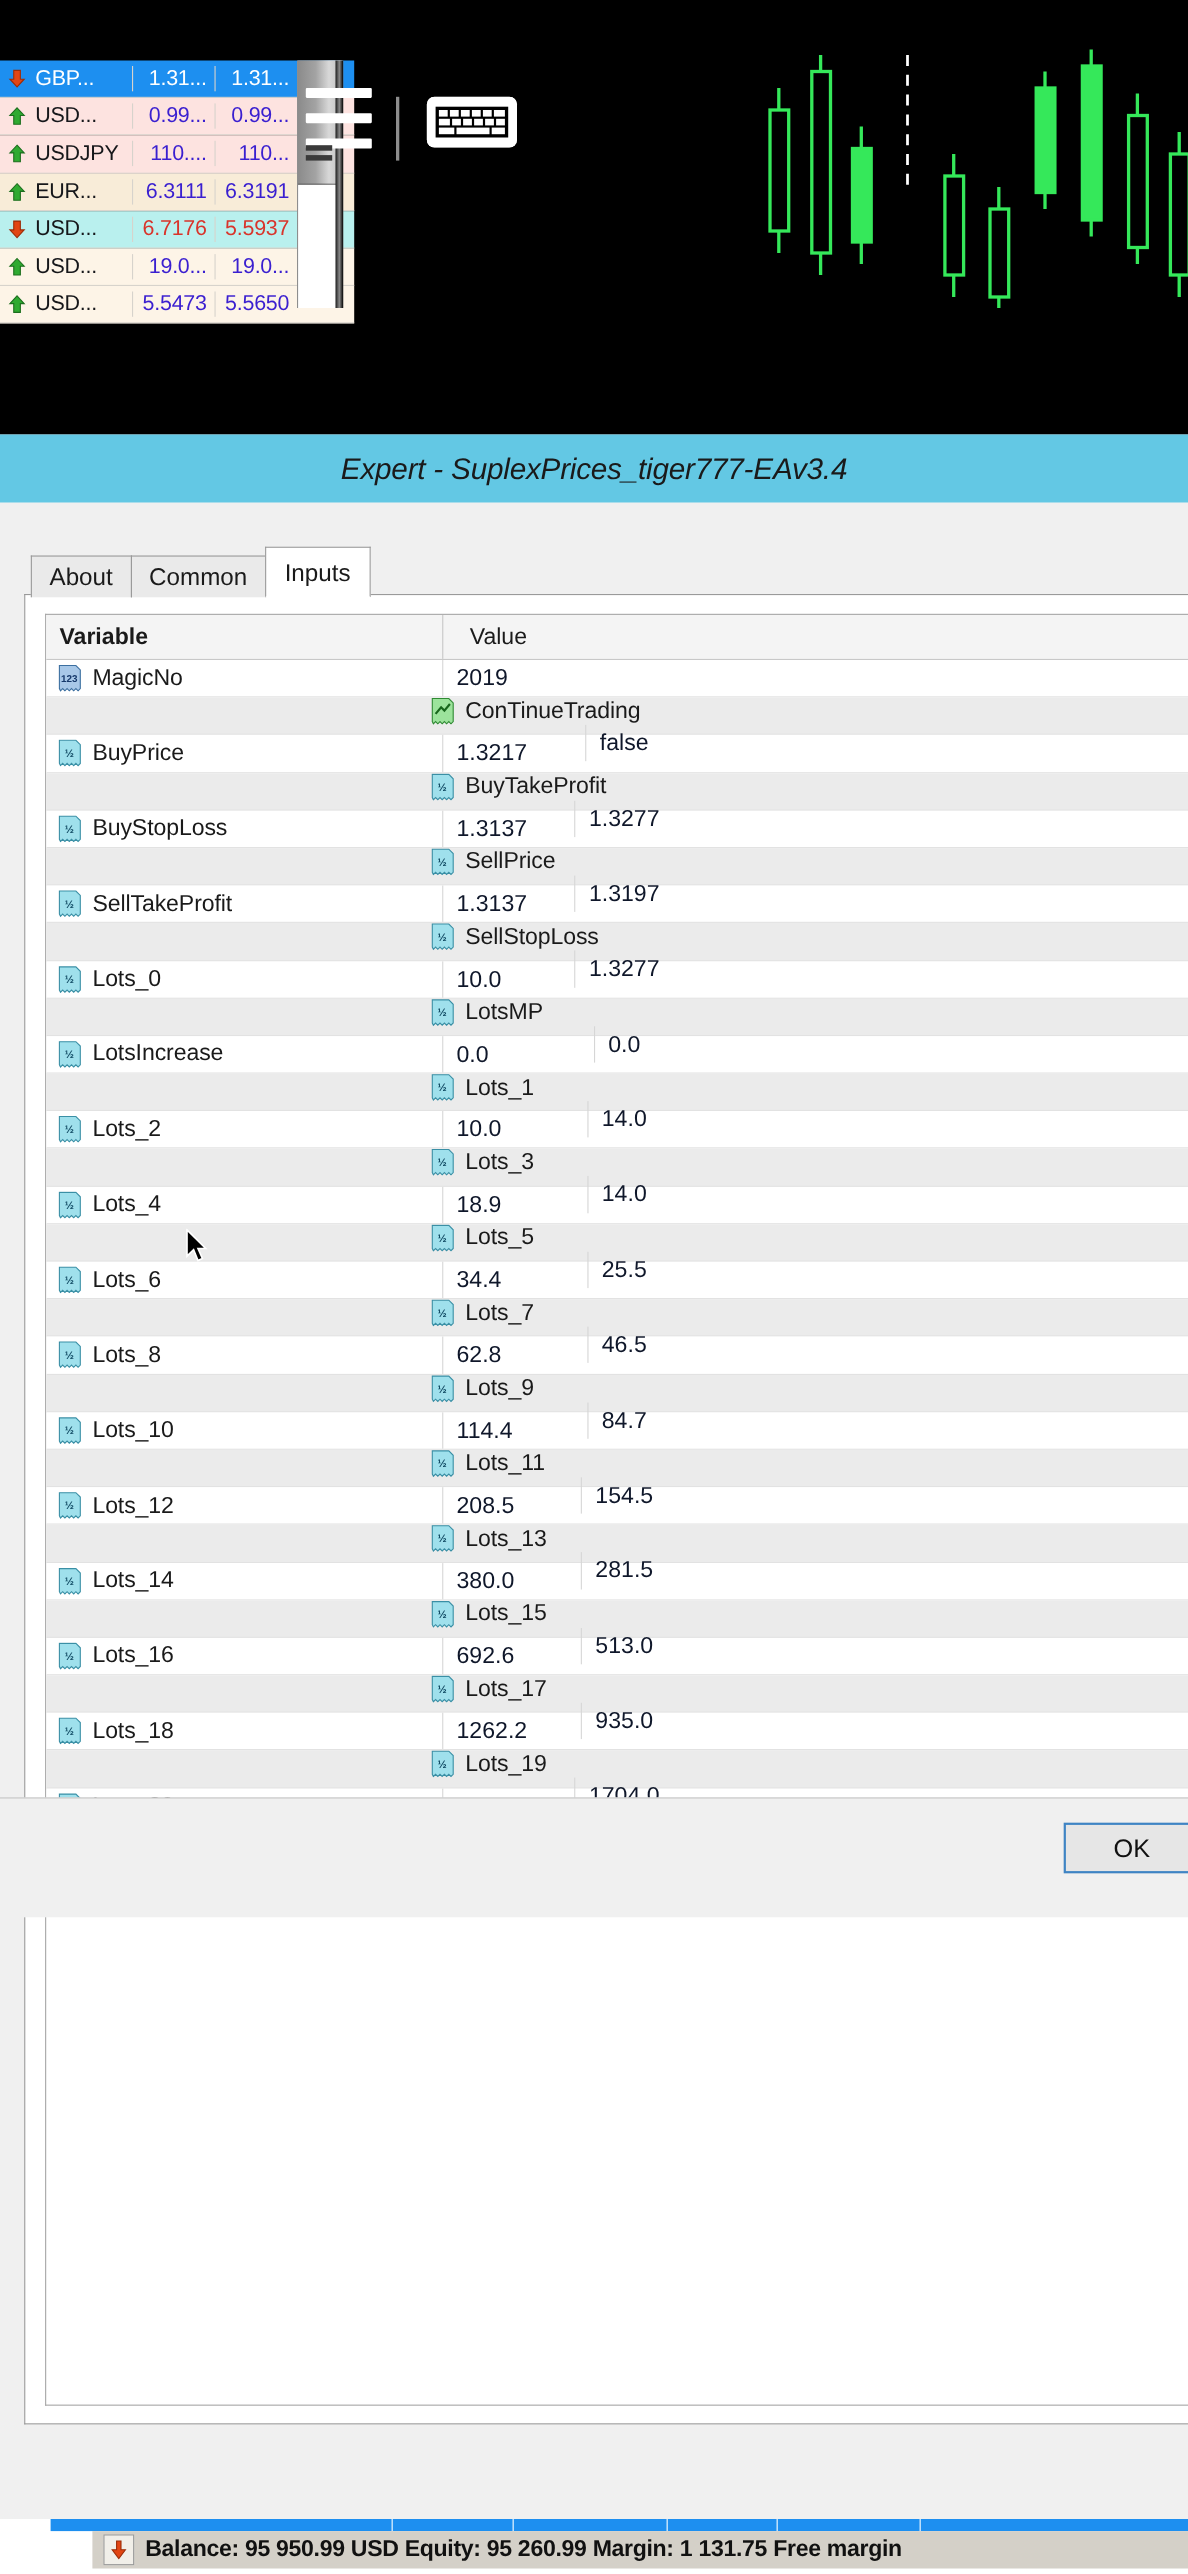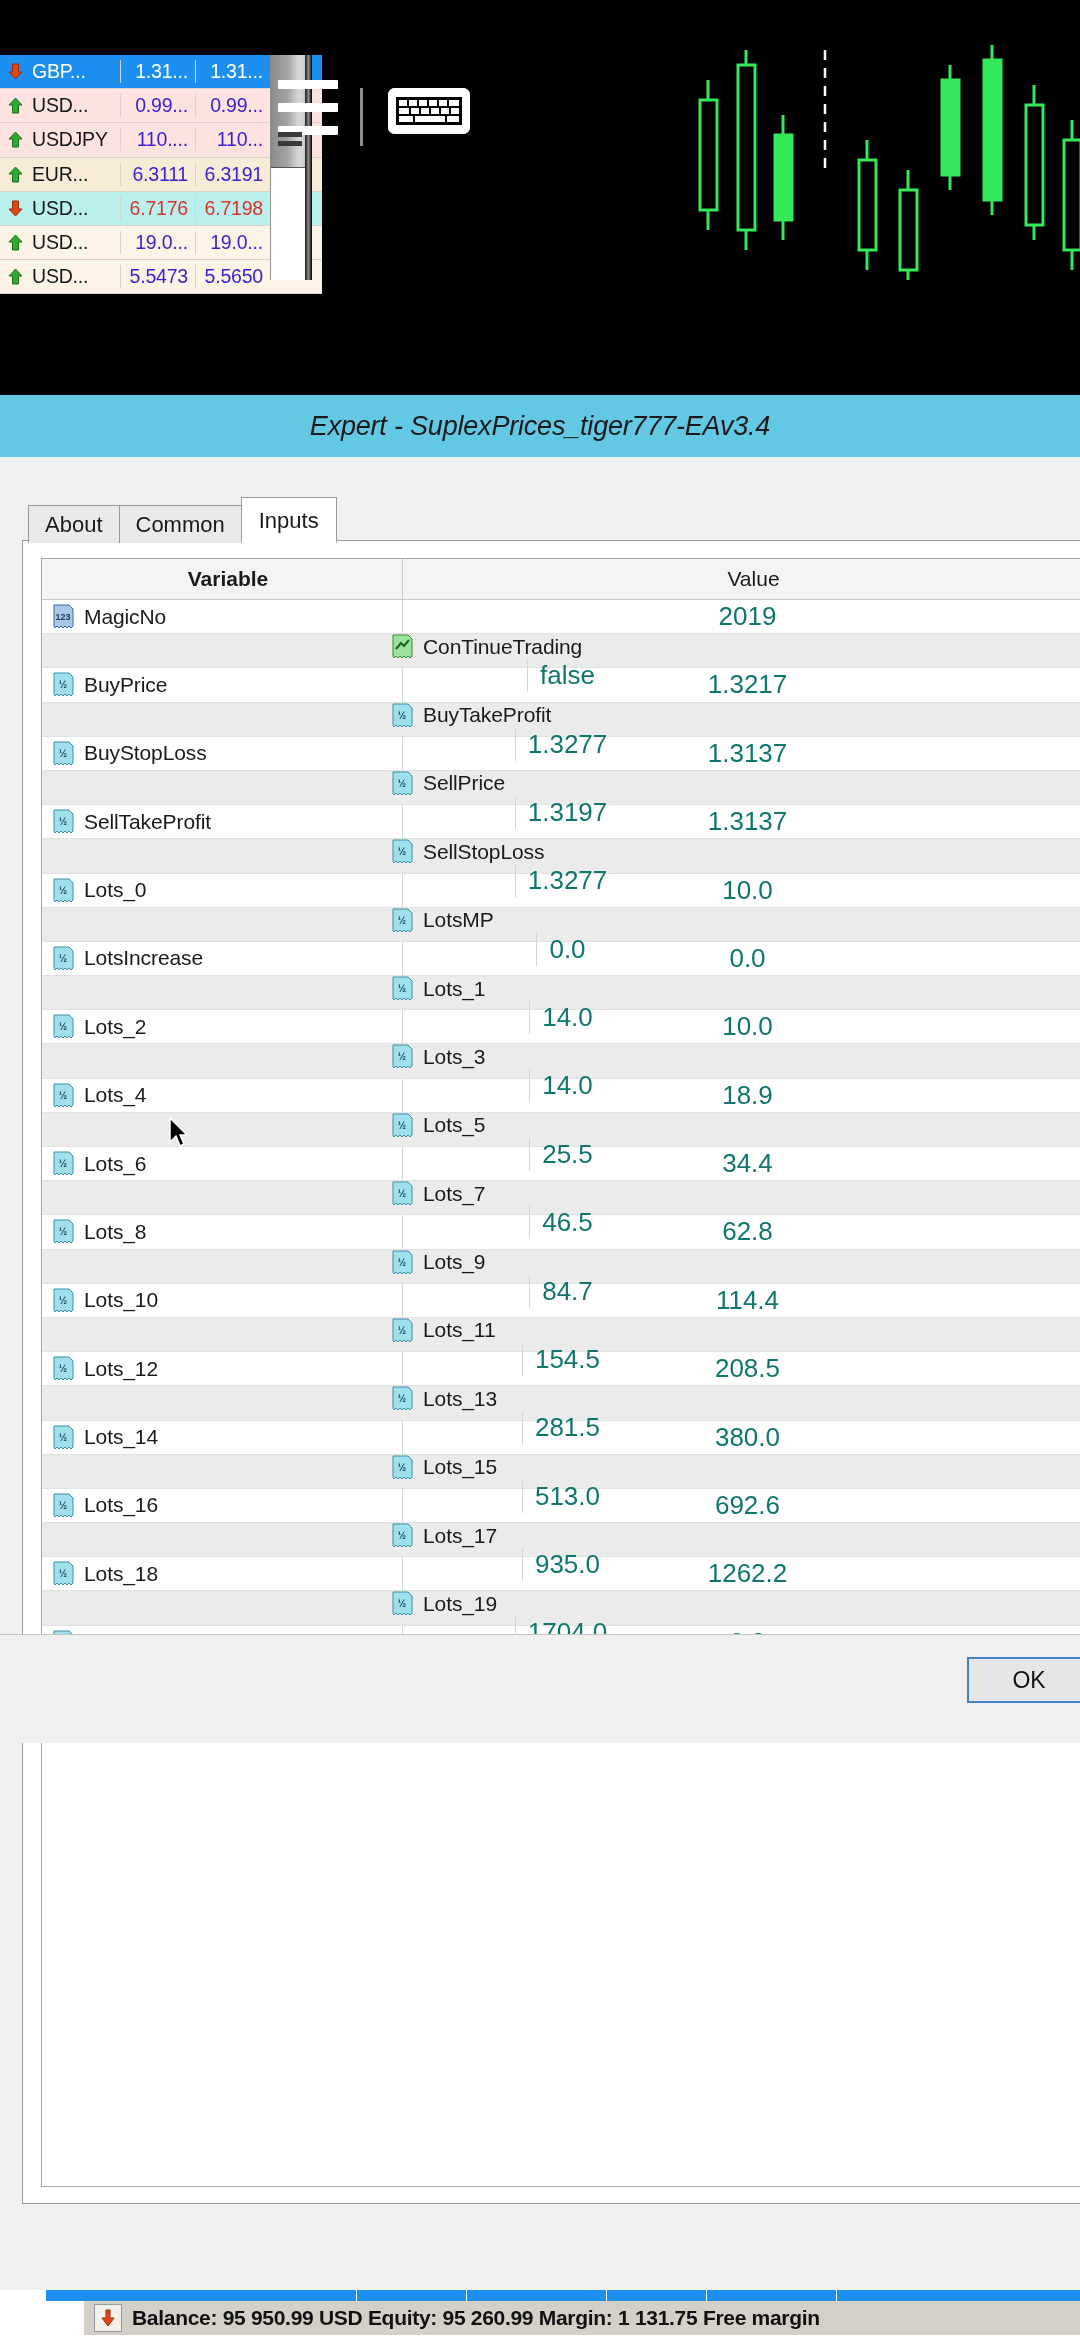--- a/index.html
+++ b/index.html
@@ -58,21 +58,21 @@
   .kbd{position:absolute;left:388px;top:88px;width:82px;height:46px;background:#fff;border-radius:7px;}
 
   
   .chart{position:absolute;left:620px;top:40px;width:460px;height:240px;overflow:hidden;}
 
   
   .dialog{position:absolute;left:0;top:395px;width:1080px;height:1895px;background:#f0f0f0;
           box-shadow:0 -2px 4px rgba(0,0,0,.35);}
   .dlg-title{height:62px;background:#63c8e4;display:flex;align-items:center;justify-content:center;font-style:italic;}
   .dlg-title-text{font-size:27px;color:#1a1a1a;letter-spacing:-0.2px;}
-  .dlg-body{position:relative;background:#f0f0f0;height:1286px;padding:0;text-align:center;}
+  .dlg-body{position:relative;background:#f0f0f0;height:1286px;padding:0;}
 
   
   .tabs{position:absolute;left:28px;top:40px;display:flex;align-items:flex-end;z-index:3;}
   .tab{height:38px;line-height:38px;padding:0 16px;font-size:22px;color:#1a1a1a;
        background:#eaeaea;border:1px solid #9a9a9a;border-bottom:none;margin-right:-1px;
        box-sizing:border-box;}
   .tab.active{background:#fff;height:46px;line-height:46px;border-bottom:1px solid #fff;
        position:relative;z-index:4;padding:0 17px;}
 
   
@@ -83,21 +83,21 @@
   .grid{position:absolute;left:18px;top:17px;right:0;bottom:16px;border:1px solid #a6a6a6;
         border-right:none;background:#fff;overflow:hidden;box-sizing:border-box;}
   .grid-head{display:flex;height:40px;background:#f4f4f4;border-bottom:1px solid #c8c8c8;}
   .gh-var{width:360px;padding-left:12px;line-height:40px;font-size:21px;color:#1a1a1a;box-sizing:border-box;font-weight:bold;}
   .gh-val{flex:1;padding-left:24px;line-height:40px;font-size:21px;color:#1a1a1a;
           border-left:1px solid #c8c8c8;box-sizing:border-box;}
   .grid-rows{position:absolute;top:41px;left:0;right:0;bottom:0;overflow:hidden;}
   .row{display:flex;height:33.2px;align-items:center;border-bottom:1px solid #e2e2e2;background:#fff;}
   .row.alt{background:#ebebeb;flex-direction:column;}
   .cell-var{width:360px;display:flex;align-items:center;padding-left:10px;box-sizing:border-box;}
-  .cell-val{flex:1;padding-left:12px;font-size:26px;color:#0f766e;border-left:1px solid #d6d6d6;
+  .cell-val{flex:1;padding-left:12px;font-size:21px;color:#0f172a;border-left:1px solid #d6d6d6;
             box-sizing:border-box;height:33.2px;line-height:33.2px;}
   .vname{font-size:21px;color:#1a1a1a;letter-spacing:-0.1px;}
   .vicon{width:23px;height:25px;margin-right:9px;flex:none;position:relative;}
 
   
   .dlg-footer{position:absolute;left:0;bottom:0;width:1080px;height:108px;background:#f0f0f0;
               border-top:1px solid #c4c4c4;padding-left:31px;}
   .ok-btn{position:absolute;right:20px;top:22px;width:124px;height:46px;background:#e6e6e6;
           border:2px solid #3f84c4;display:flex;align-items:center;justify-content:center;
           font-size:23px;color:#111;box-sizing:border-box;}
@@ -208,21 +208,21 @@
         <div class="mw-row r-cyan">
           <div class="mw-sym">
             <span class="mw-arrow">
               <svg width="19" height="19" viewBox="0 0 19 19">
                 <path d="M9.5,17 L3,10 L6.5,10 L6.5,2 L12.5,2 L12.5,10 L16,10 Z" fill="#e24614" stroke="#9c2c08" stroke-width="1"></path>
               </svg>
             </span>
             <span class="mw-name">USD...</span>
           </div>
           <div class="mw-bid">6.7176</div>
-          <div class="mw-ask">6.7198</div>
+          <div class="mw-ask">5.5937</div>
         </div>
         <div class="mw-row r-white">
           <div class="mw-sym">
             <span class="mw-arrow">
               <svg width="19" height="19" viewBox="0 0 19 19">
                 <path d="M9.5,2 L16,9 L12.5,9 L12.5,17 L6.5,17 L6.5,9 L3,9 Z" fill="#2faa31" stroke="#1c6e1e" stroke-width="1"></path>
               </svg>
             </span>
             <span class="mw-name">USD...</span>
           </div>

